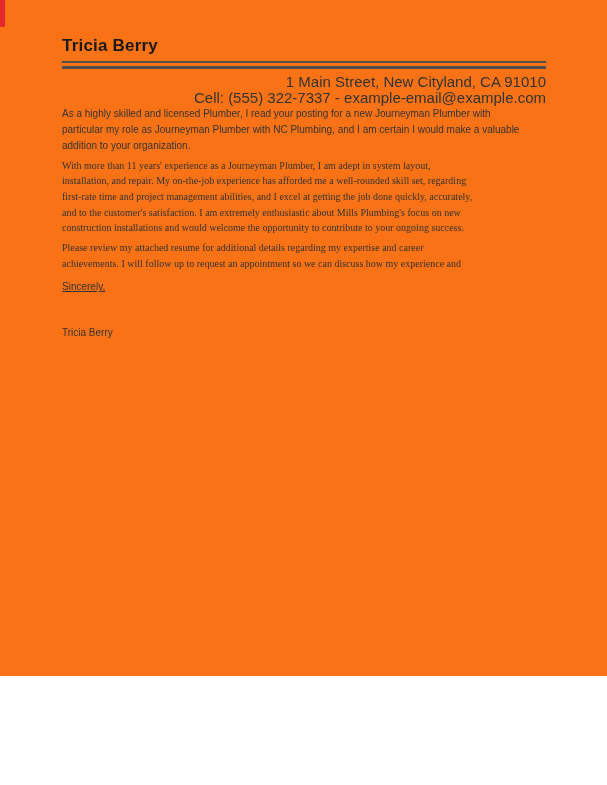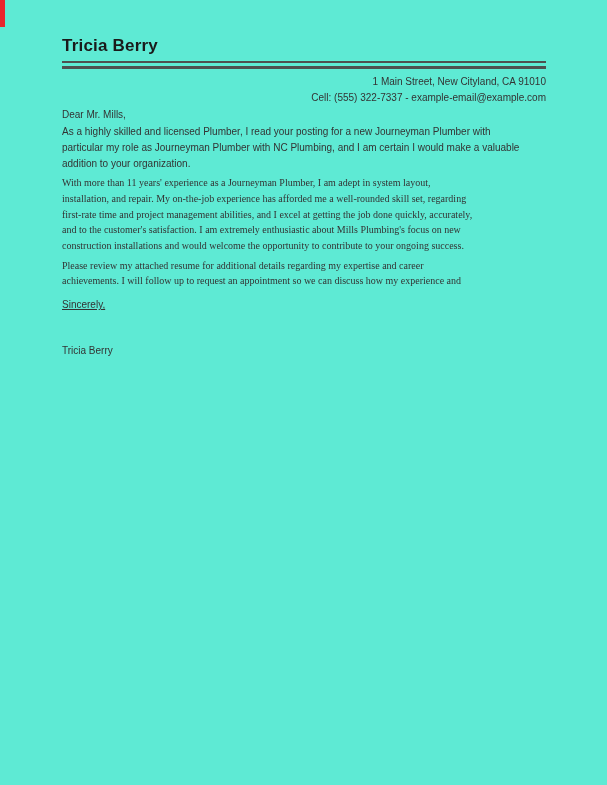--- a/index.html
+++ b/index.html
@@ -3,22 +3,22 @@
 <meta charset="utf-8">
 <style>
   html, body {
     margin: 0;
     padding: 0;
     background: #ffffff;
   }
   .page {
     position: relative;
     width: 607px;
-    height: 785px;
-    background: #5eead4;
+    height: 676px;
+    background: #f97316;
     overflow: hidden;
     font-family: "Liberation Sans", "DejaVu Sans", sans-serif;
     color: #333333;
   }
   .corner-mark {
     position: absolute;
     left: 0;
     top: 0;
     width: 5px;
     height: 27px;
@@ -37,21 +37,21 @@
   }
   .header-rule {
     margin-top: 5px;
     height: 3px;
     border-top: 2px solid #4f4f4f;
     border-bottom: 3px solid #4f4f4f;
   }
   .contact-block {
     margin-top: 5px;
     text-align: right;
-    font-size: 10px;
+    font-size: 15px;
     line-height: 15.7px;
     color: #333333;
   }
   .body-text {
     font-size: 10px;
     line-height: 15.7px;
     color: #333333;
   }
   .salutation { margin-top: 2px; }
   .para-first { margin-top: 1px; }
@@ -74,21 +74,20 @@
 
     <div class="header-rule"></div>
 
     <div class="contact-block">
       <div class="ln">1 Main Street, New Cityland, CA 91010</div>
       <div class="ln">Cell: (555) 322-7337 - example-email@example.com</div>
     </div>
 
     <div class="body-text">
 
-      <div class="salutation ln">Dear Mr. Mills,</div>
 
       <div class="para-first">
         <div class="ln">As a highly skilled and licensed Plumber, I read your posting for a new Journeyman Plumber with</div>
         <div class="ln">particular my role as Journeyman Plumber with NC Plumbing, and I am certain I would make a valuable</div>
         <div class="ln">addition to your organization.</div>
       </div>
 
       <div class="para">
         <div class="ln">With more than 11 years' experience as a Journeyman Plumber, I am adept in system layout,</div>
         <div class="ln">installation, and repair. My on-the-job experience has afforded me a well-rounded skill set, regarding</div>

